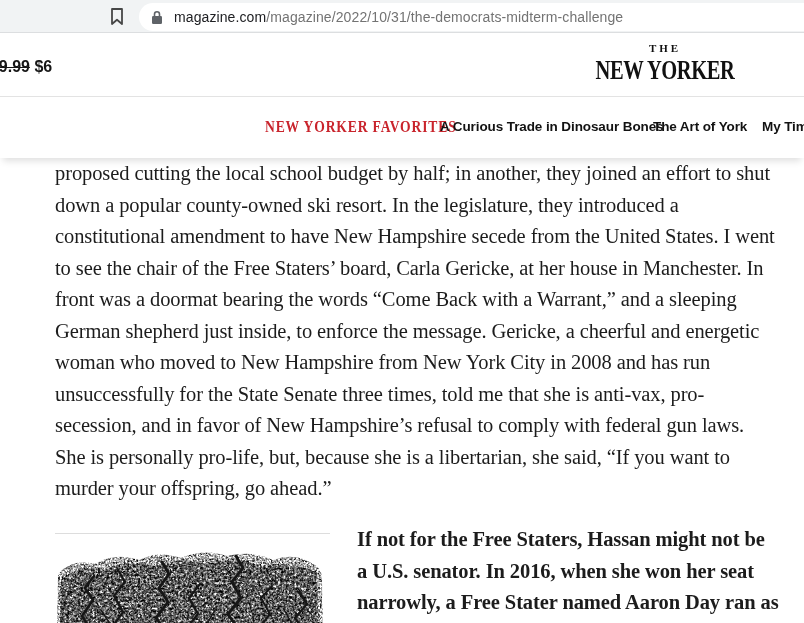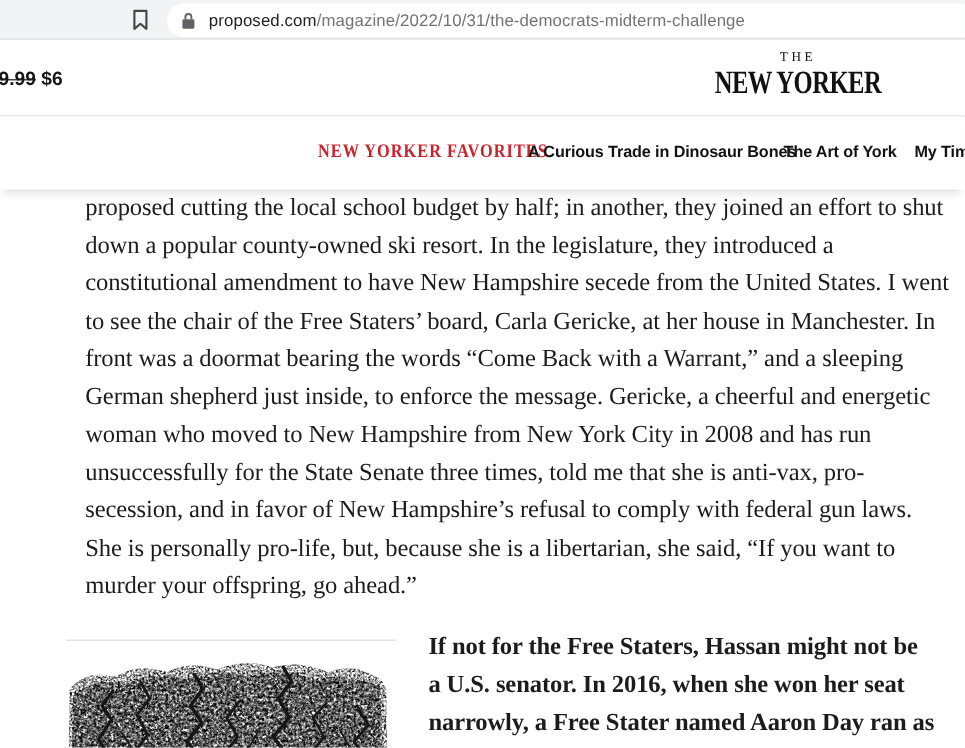--- a/index.html
+++ b/index.html
@@ -30,21 +30,21 @@
     position:absolute; left:0; top:34px; width:804px; height:63px;
     background:#ffffff; border-bottom:1px solid #e3e3e3;
   }
   .promo {
     position:absolute; left:-19px; top:24px;
     font-size:16px; font-weight:bold; color:#161616; white-space:nowrap;
   }
   .promo .old { text-decoration:line-through; }
   .logo { position:absolute; left:580px; top:8px; width:170px; text-align:center; }
   .logo .the {
-    font-family:"Liberation Serif", serif; font-size:11px; font-weight:normal;
+    font-family:"Liberation Serif", serif; font-size:11px; font-weight:bold;
     letter-spacing:3px; color:#111;
   }
   .logo .name {
     font-family:"Liberation Serif", serif; font-size:25px; font-weight:bold;
     color:#111; letter-spacing:-0.5px; transform:scaleX(0.82) scaleY(1.08);
     transform-origin:center top; white-space:nowrap; margin-top:1px;
   }
 
   
   .nav {
@@ -64,21 +64,21 @@
   .nav-link.l0 { left:440px; }
   .nav-link.l1 { left:653px; }
   .nav-link.l2 { left:762px; }
 
   
   .para {
     position:absolute; font-family:"Liberation Serif", serif;
     font-size:20.5px; line-height:31.5px; color:#1c1c1c;
     letter-spacing:-0.1px;
   }
-  .para1 { left:55px; top:158px; width:724px;margin-left:16px; }
+  .para1 { left:55px; top:158px; width:724px; }
   .para2 { left:357px; top:524px; width:422px;font-weight:bold; }
   .figure {
     position:absolute; left:55px; top:533px; width:275px;
     border-top:1px solid #dddddd; padding-top:14px;
   }
   .figure svg { display:block; }
 </style>
 </head>
 <body>
 
@@ -86,21 +86,21 @@
   <div class="bookmark-btn">
     <svg width="18" height="19" viewBox="0 0 18 19">
       <path d="M4 2 h10 v15 l-5 -4.2 -5 4.2 z" fill="none" stroke="#474747" stroke-width="1.8" stroke-linejoin="round"></path>
     </svg>
   </div>
   <div class="omnibox">
     <svg class="lock" viewBox="0 0 12 15">
       <rect x="1" y="6" width="10" height="8" rx="1.2" fill="#5f6368"></rect>
       <path d="M3.5 6 V4.2 a2.5 2.5 0 0 1 5 0 V6" fill="none" stroke="#5f6368" stroke-width="1.6"></path>
     </svg>
-    <span class="url"><span class="domain">proposed.com</span><span class="path">/magazine/2022/10/31/the-democrats-midterm-challenge</span></span>
+    <span class="url"><span class="domain">magazine.com</span><span class="path">/magazine/2022/10/31/the-democrats-midterm-challenge</span></span>
   </div>
 </div>
 
 <div class="site-header">
   <div class="promo">
     <span class="old">$29.99</span>
     <span class="new">$6</span>
   </div>
   <div class="logo">
     <div class="the">THE</div>

